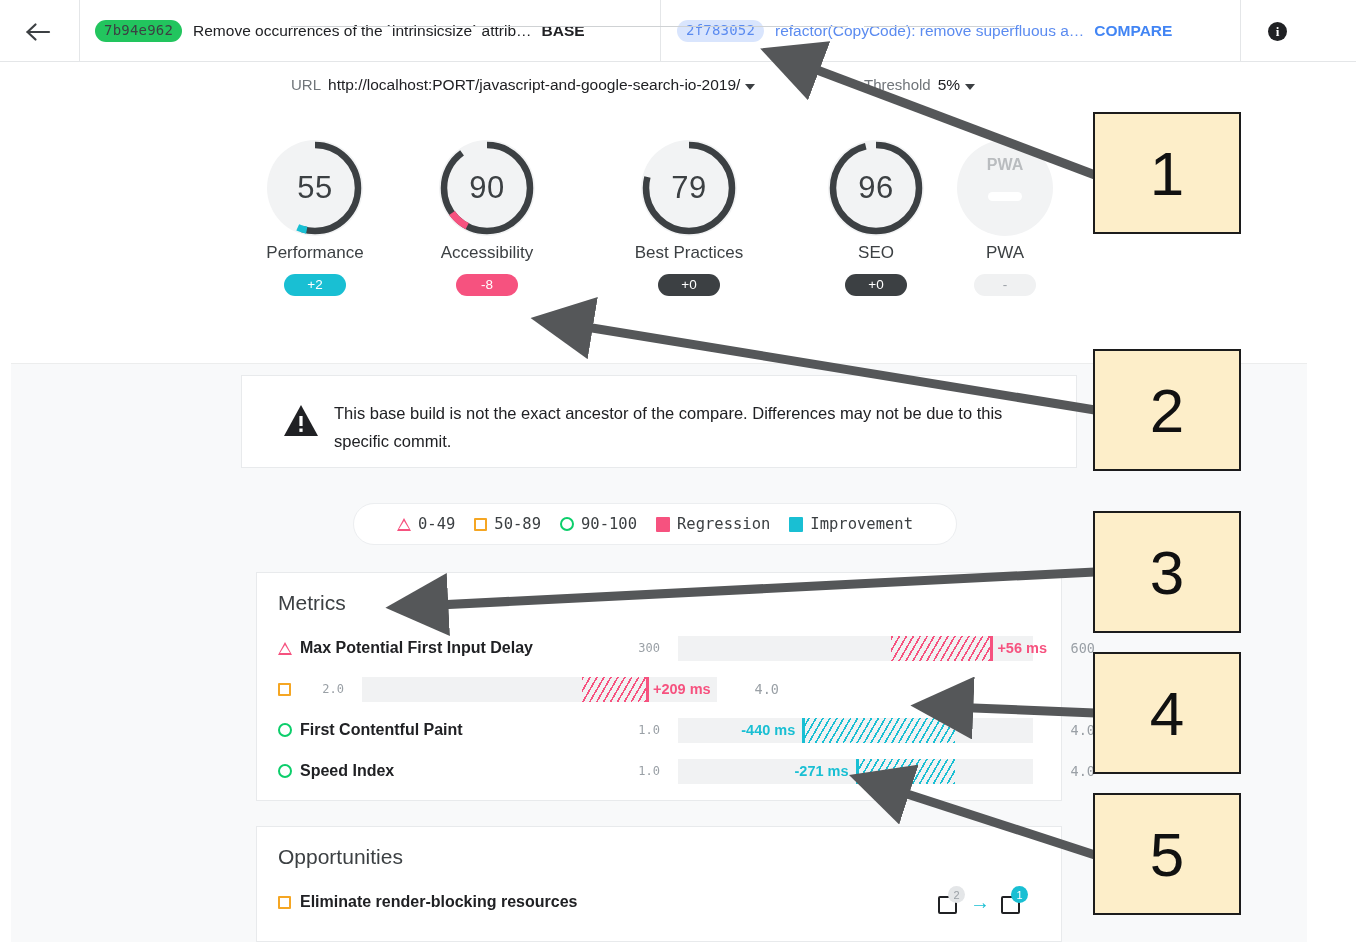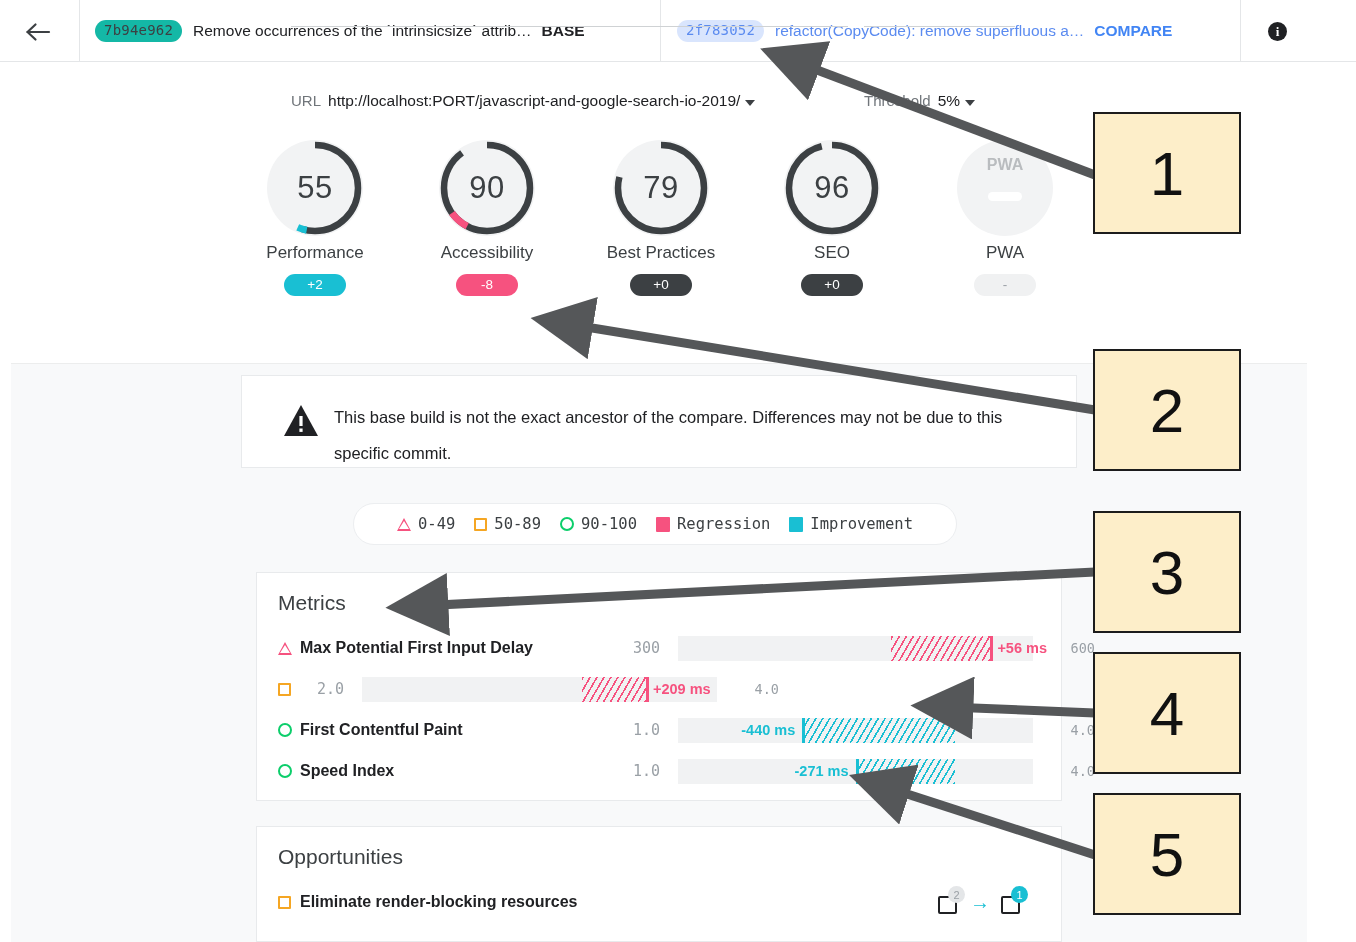--- a/index.html
+++ b/index.html
@@ -14,36 +14,36 @@
   
   #topbar{position:absolute;left:0;top:0;width:1356px;height:62px;background:#fff;
           border-bottom:1px solid #e4e6e8;box-sizing:border-box;}
   #back-btn{position:absolute;left:22px;top:16px;width:32px;height:32px;
             display:flex;align-items:center;justify-content:center;cursor:pointer;}
   #back-btn svg{display:block;}
   .vdiv{position:absolute;top:0;width:1px;height:62px;background:#e4e6e8;}
   .commit-block{position:absolute;top:0;height:62px;display:flex;align-items:center;}
   .chip{border-radius:11px;padding:3px 9px 4px;font-size:14px;line-height:15px;
         letter-spacing:.2px;white-space:nowrap;}
-  .chip.base{background:#14b8a6;color:#3c4043;}
+  .chip.base{background:#22c55e;color:#3c4043;}
   .chip.cmp{background:#d9e5fd;color:#5b8bf0;}
   .ctitle{font-size:15.5px;margin-left:11px;white-space:nowrap;overflow:hidden;
           text-overflow:ellipsis;}
   .ctitle.base{color:#202124;max-width:382px;}
   .ctitle.cmp{color:#5b8bf0;max-width:345px;}
   .clabel{font-size:15.5px;font-weight:bold;margin-left:10px;white-space:nowrap;}
   .clabel.base{color:#202124;}
   .clabel.cmp{color:#4285f4;}
   #info-icon{position:absolute;left:1268px;top:22px;width:19px;height:19px;
              border-radius:50%;background:#202124;color:#fff;font-size:13px;
              font-weight:bold;display:flex;align-items:center;justify-content:center;
              font-family:"Liberation Serif",serif;cursor:pointer;}
 
   
-  #urlrow{position:absolute;left:0;top:92px;width:1356px;height:32px;}
+  #urlrow{position:absolute;left:0;top:76px;width:1356px;height:32px;}
   #url-group{position:absolute;left:291px;top:0;display:flex;align-items:baseline;}
   #thr-group{position:absolute;left:864px;top:0;display:flex;align-items:baseline;}
   .fieldlabel{font-size:15px;color:#70757a;margin-right:7px;}
   .fieldval{font-size:15.5px;font-weight:normal;color:#202124;white-space:nowrap;}
   .caret{display:inline-block;margin-left:5px;width:0;height:0;
          border-left:5px solid transparent;border-right:5px solid transparent;
          border-top:6px solid #3c4043;vertical-align:middle;}
   .underline{position:absolute;height:1px;background:#cfd2d4;}
   #url-ul{left:291px;top:26px;width:557px;}
   #thr-ul{left:864px;top:26px;width:151px;}
@@ -71,21 +71,21 @@
   
   #body-bg{position:absolute;left:11px;top:363px;width:1296px;height:579px;
            background:#f8f9fa;border-top:1px solid #eceded;box-sizing:border-box;}
 
   .card{position:absolute;background:#fff;border:1px solid #e8eaec;box-sizing:border-box;}
 
   
   #warn-card{left:241px;top:375px;width:836px;height:93px;}
   #warn-icon{position:absolute;left:41px;top:28px;width:36px;height:34px;}
   #warn-text{position:absolute;left:92px;top:23px;width:710px;font-size:16.5px;
-             line-height:36px;color:#202124;}
+             line-height:28px;color:#202124;}
 
   
   #legend{position:absolute;left:353px;top:503px;width:604px;height:42px;
           border:1px solid #eceef0;border-radius:21px;background:#fff;
           display:flex;align-items:center;justify-content:center;gap:19px;
           box-sizing:border-box;}
   .lg{display:flex;align-items:center;gap:7px;font-size:15.5px;color:#3c4043;}
   .tri-out{width:0;height:0;border-left:7.5px solid transparent;
            border-right:7.5px solid transparent;border-bottom:13px solid #f6527f;
            position:relative;}
@@ -99,21 +99,21 @@
   .sw.imp{background:#19bfd3;}
 
   
   #metrics-card{left:256px;top:572px;width:806px;height:229px;}
   #opps-card{left:256px;top:826px;width:806px;height:116px;}
   .sec-title{position:absolute;left:21px;top:18px;font-size:21px;color:#3c4043;
              font-weight:normal;}
   .row{position:absolute;left:21px;width:764px;height:34px;display:flex;align-items:center;}
   .r-ico{width:22px;display:flex;justify-content:flex-start;align-items:center;flex:none;}
   .r-name{font-size:16px;font-weight:bold;color:#202124;width:316px;flex:none;}
-  .r-min{width:44px;text-align:right;font-size:15px;color:#9aa0a6;flex:none;
+  .r-min{width:44px;text-align:right;font-size:12px;color:#9aa0a6;flex:none;
           padding-right:0;}
   .track{position:relative;width:355px;height:25px;background:#f1f2f3;margin-left:18px;flex:none;}
   .r-max{width:44px;text-align:right;font-size:13.5px;color:#9aa0a6;flex:none;margin-left:18px;}
   .hatch{position:absolute;top:0;height:25px;}
   .hatch.reg{background-image:repeating-linear-gradient(-60deg,#f6527f 0 1.6px,rgba(0,0,0,0) 1.6px 6px);}
   .hatch.imp{background-image:repeating-linear-gradient(-60deg,#19bfd3 0 1.6px,rgba(0,0,0,0) 1.6px 6px);}
   .endbar{position:absolute;top:0;width:3px;height:25px;}
   .endbar.reg{background:#f6527f;}
   .endbar.imp{background:#19bfd3;}
   .blabel{position:absolute;top:4px;font-size:14.5px;font-weight:bold;white-space:nowrap;}
@@ -198,32 +198,32 @@
         <div class="disc"></div>
         <svg width="96" height="96" viewBox="0 0 96 96">
           <circle cx="48" cy="48" r="43" fill="none" stroke="#3c4043" stroke-width="6.5" stroke-dasharray="243.15927138785 27.017696820872203" stroke-linecap="butt" transform="rotate(-90 48 48)"></circle>
           <circle cx="48" cy="48" r="43" fill="none" stroke="#f6527f" stroke-width="7" stroke-dasharray="0 222.89599877219584 20.263272615654163 270.1769682087222" transform="rotate(-180 48 48)"></circle>
         </svg>
         <div class="gscore">90</div>
       </div>
       <div class="gname">Accessibility</div>
       <div><span class="gdelta d-reg">-8</span></div>
     </div>
-    <div class="gauge" style="left: 576px;">
+    <div class="gauge" style="left: 604px;">
       <div class="ring">
         <div class="disc"></div>
         <svg width="96" height="96" viewBox="0 0 96 96">
           <circle cx="48" cy="48" r="43" fill="none" stroke="#3c4043" stroke-width="6.5" stroke-dasharray="213.43980488489055 56.73716332383165" stroke-linecap="butt" transform="rotate(-90 48 48)"></circle>
         </svg>
         <div class="gscore">79</div>
       </div>
       <div class="gname">Best Practices</div>
       <div><span class="gdelta d-nil">+0</span></div>
     </div>
-    <div class="gauge" style="left: 747px;">
+    <div class="gauge" style="left: 791px;">
       <div class="ring">
         <div class="disc"></div>
         <svg width="96" height="96" viewBox="0 0 96 96">
           <circle cx="48" cy="48" r="43" fill="none" stroke="#3c4043" stroke-width="6.5" stroke-dasharray="259.36988948037333 10.80707872834887" stroke-linecap="butt" transform="rotate(-90 48 48)"></circle>
         </svg>
         <div class="gscore">96</div>
       </div>
       <div class="gname">SEO</div>
       <div><span class="gdelta d-nil">+0</span></div>
     </div>

